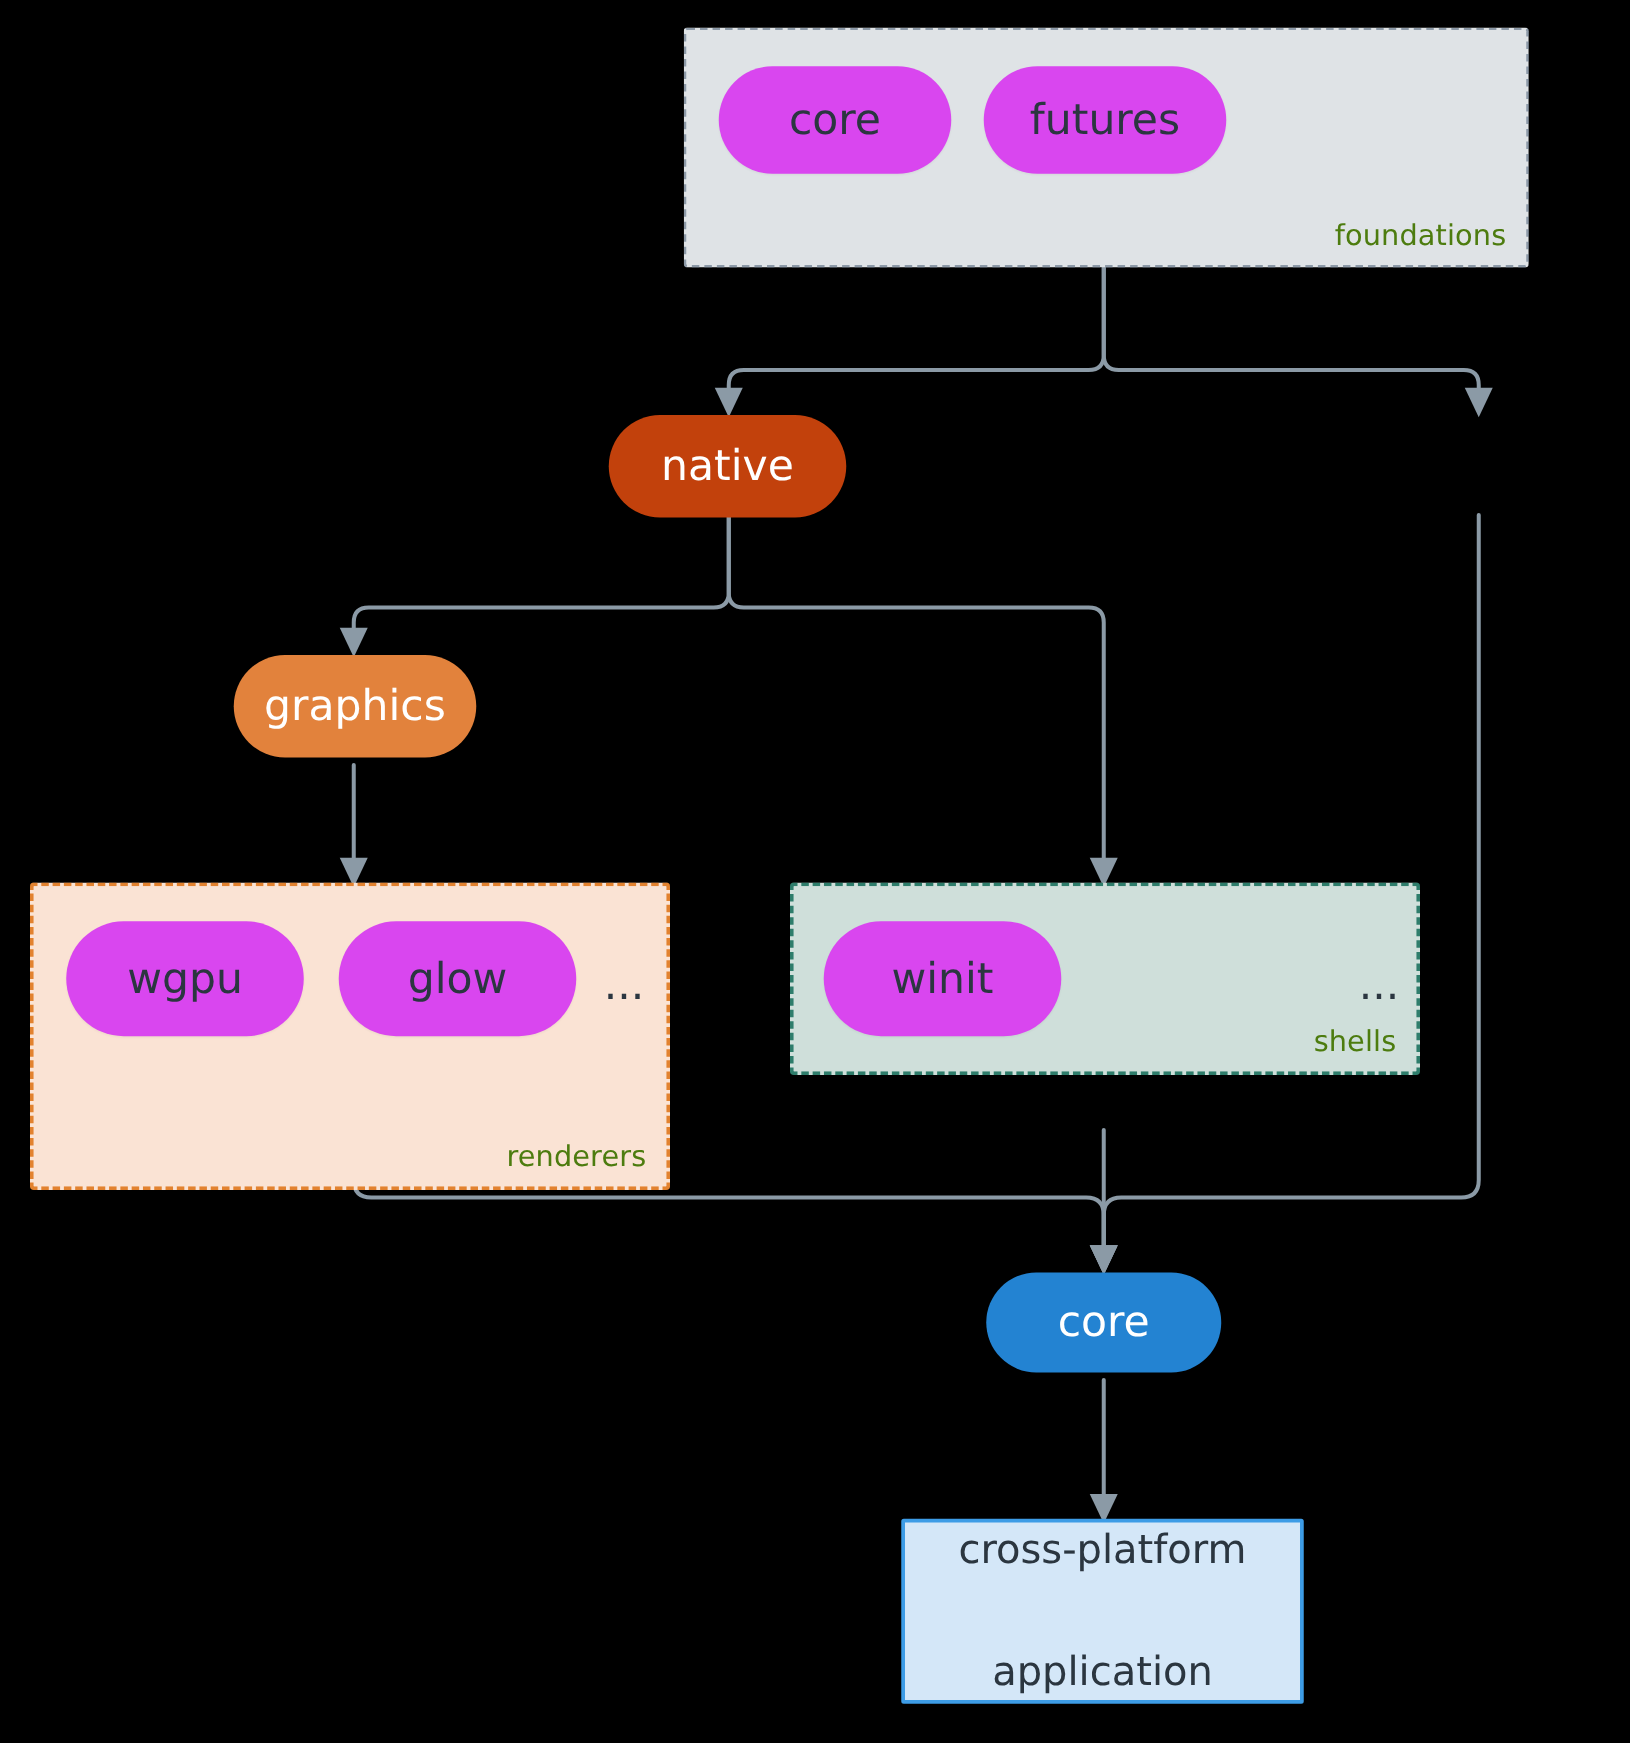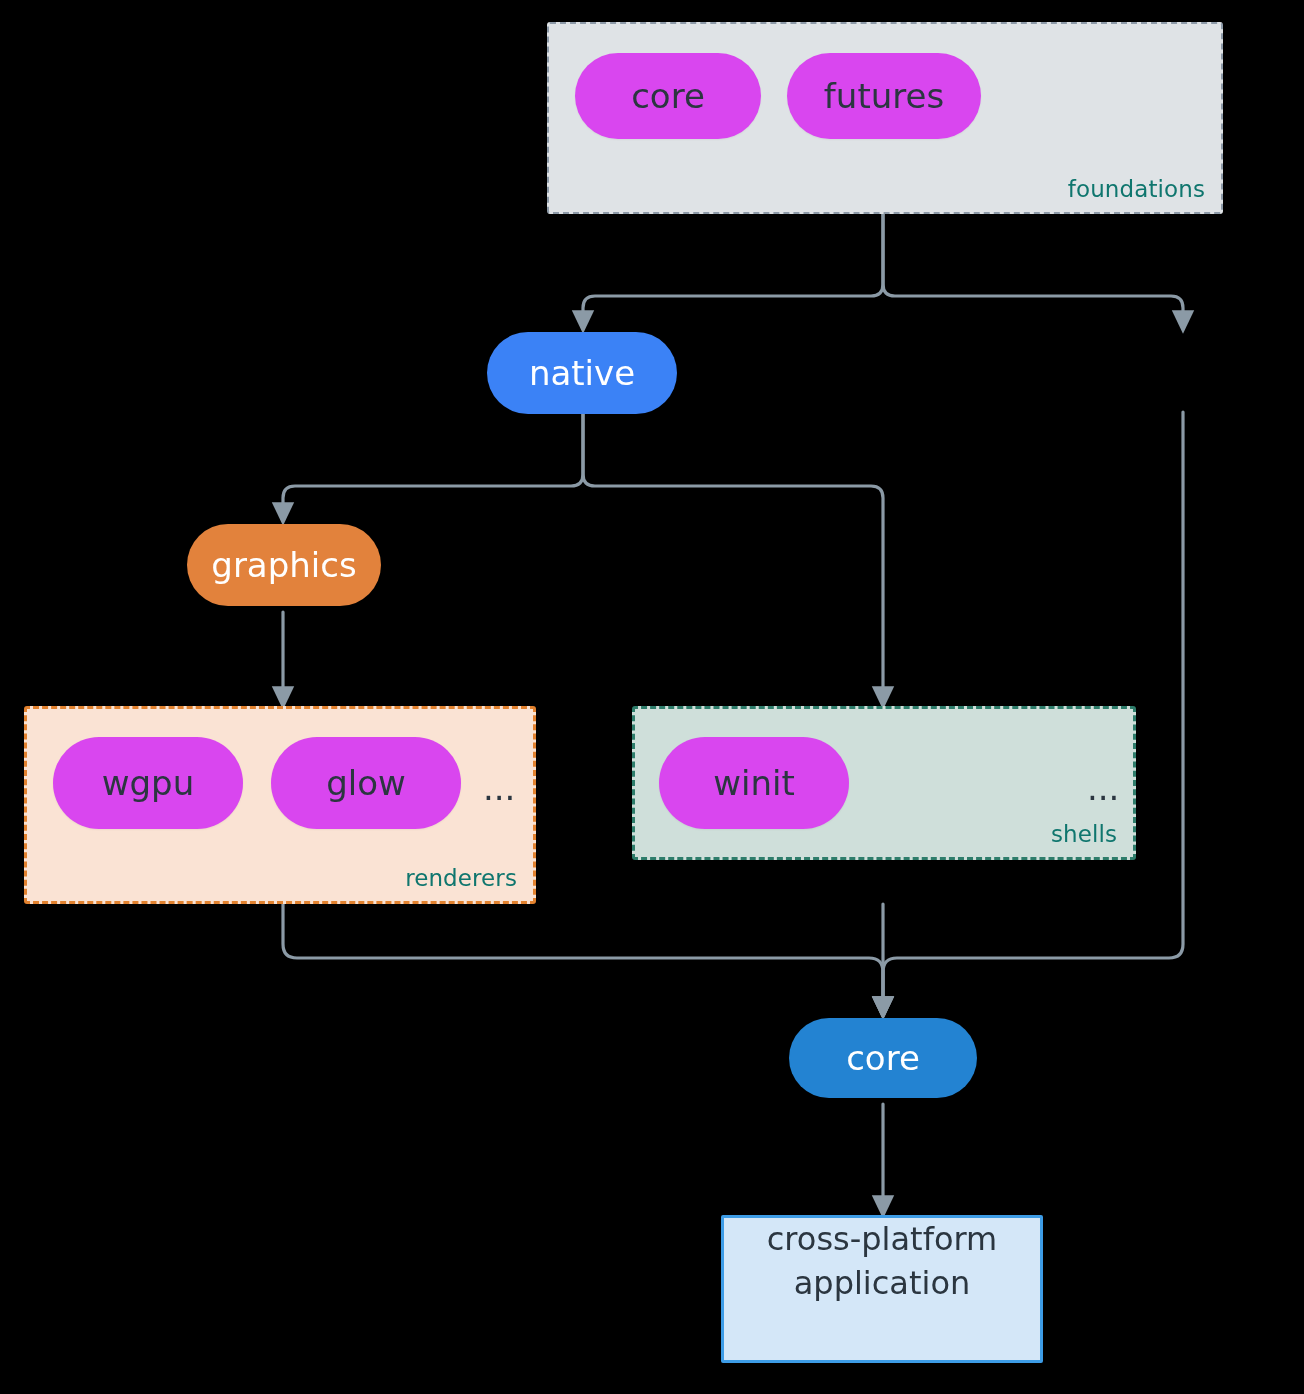--- a/index.html
+++ b/index.html
@@ -30,39 +30,39 @@
   
   .group {
     position: absolute;
     box-sizing: border-box;
   }
   .group-label {
     position: absolute;
     right: 16px;
     bottom: 10px;
     font-size: 23px;
-    color: #0f766e;
+    color: #4d7c0f;
     letter-spacing: 0.1px;
     white-space: nowrap;
   }
 
   #foundations-group {
     left: 547px;
     top: 22px;
     width: 676px;
     height: 192px;
     background: #dfe3e6;
     border: 2px dashed #8d9aa8;
     border-radius: 3px;
   }
   #renderers-group {
     left: 24px;
     top: 706px;
     width: 512px;
-    height: 198px;
+    height: 246px;
     background: #fae3d4;
     border: 3px dashed #e2822f;
     border-radius: 3px;
     text-decoration: underline;
   }
   #shells-group {
     left: 632px;
     top: 706px;
     width: 504px;
     height: 154px;
@@ -96,21 +96,21 @@
     position: absolute;
     border-radius: 999px;
     display: flex;
     align-items: center;
     justify-content: center;
     color: #ffffff;
     font-size: 34px;
     box-sizing: border-box;
   }
   #node-native, #node-web {
-    background: #3b82f6;
+    background: #c2410c;
   }
   #node-graphics {
     background: #e2823c;
   }
   #node-iced {
     background: #2383d2;
   }
 
   
   #app-box {
@@ -119,21 +119,21 @@
     top: 1215px;
     width: 322px;
     height: 148px;
     background: #d4e7f8;
     border: 3px solid #3d9ce6;
     border-radius: 2px;
     box-sizing: border-box;
     display: flex;
     flex-direction: column;
     align-items: center;
-    justify-content: flex-start;
+    justify-content: space-between;
     color: #2b3640;
     font-size: 32px;
     line-height: 1.36;
     text-align: center;
   }
 </style>
 </head>
 <body>
 
 <div id="diagram">

